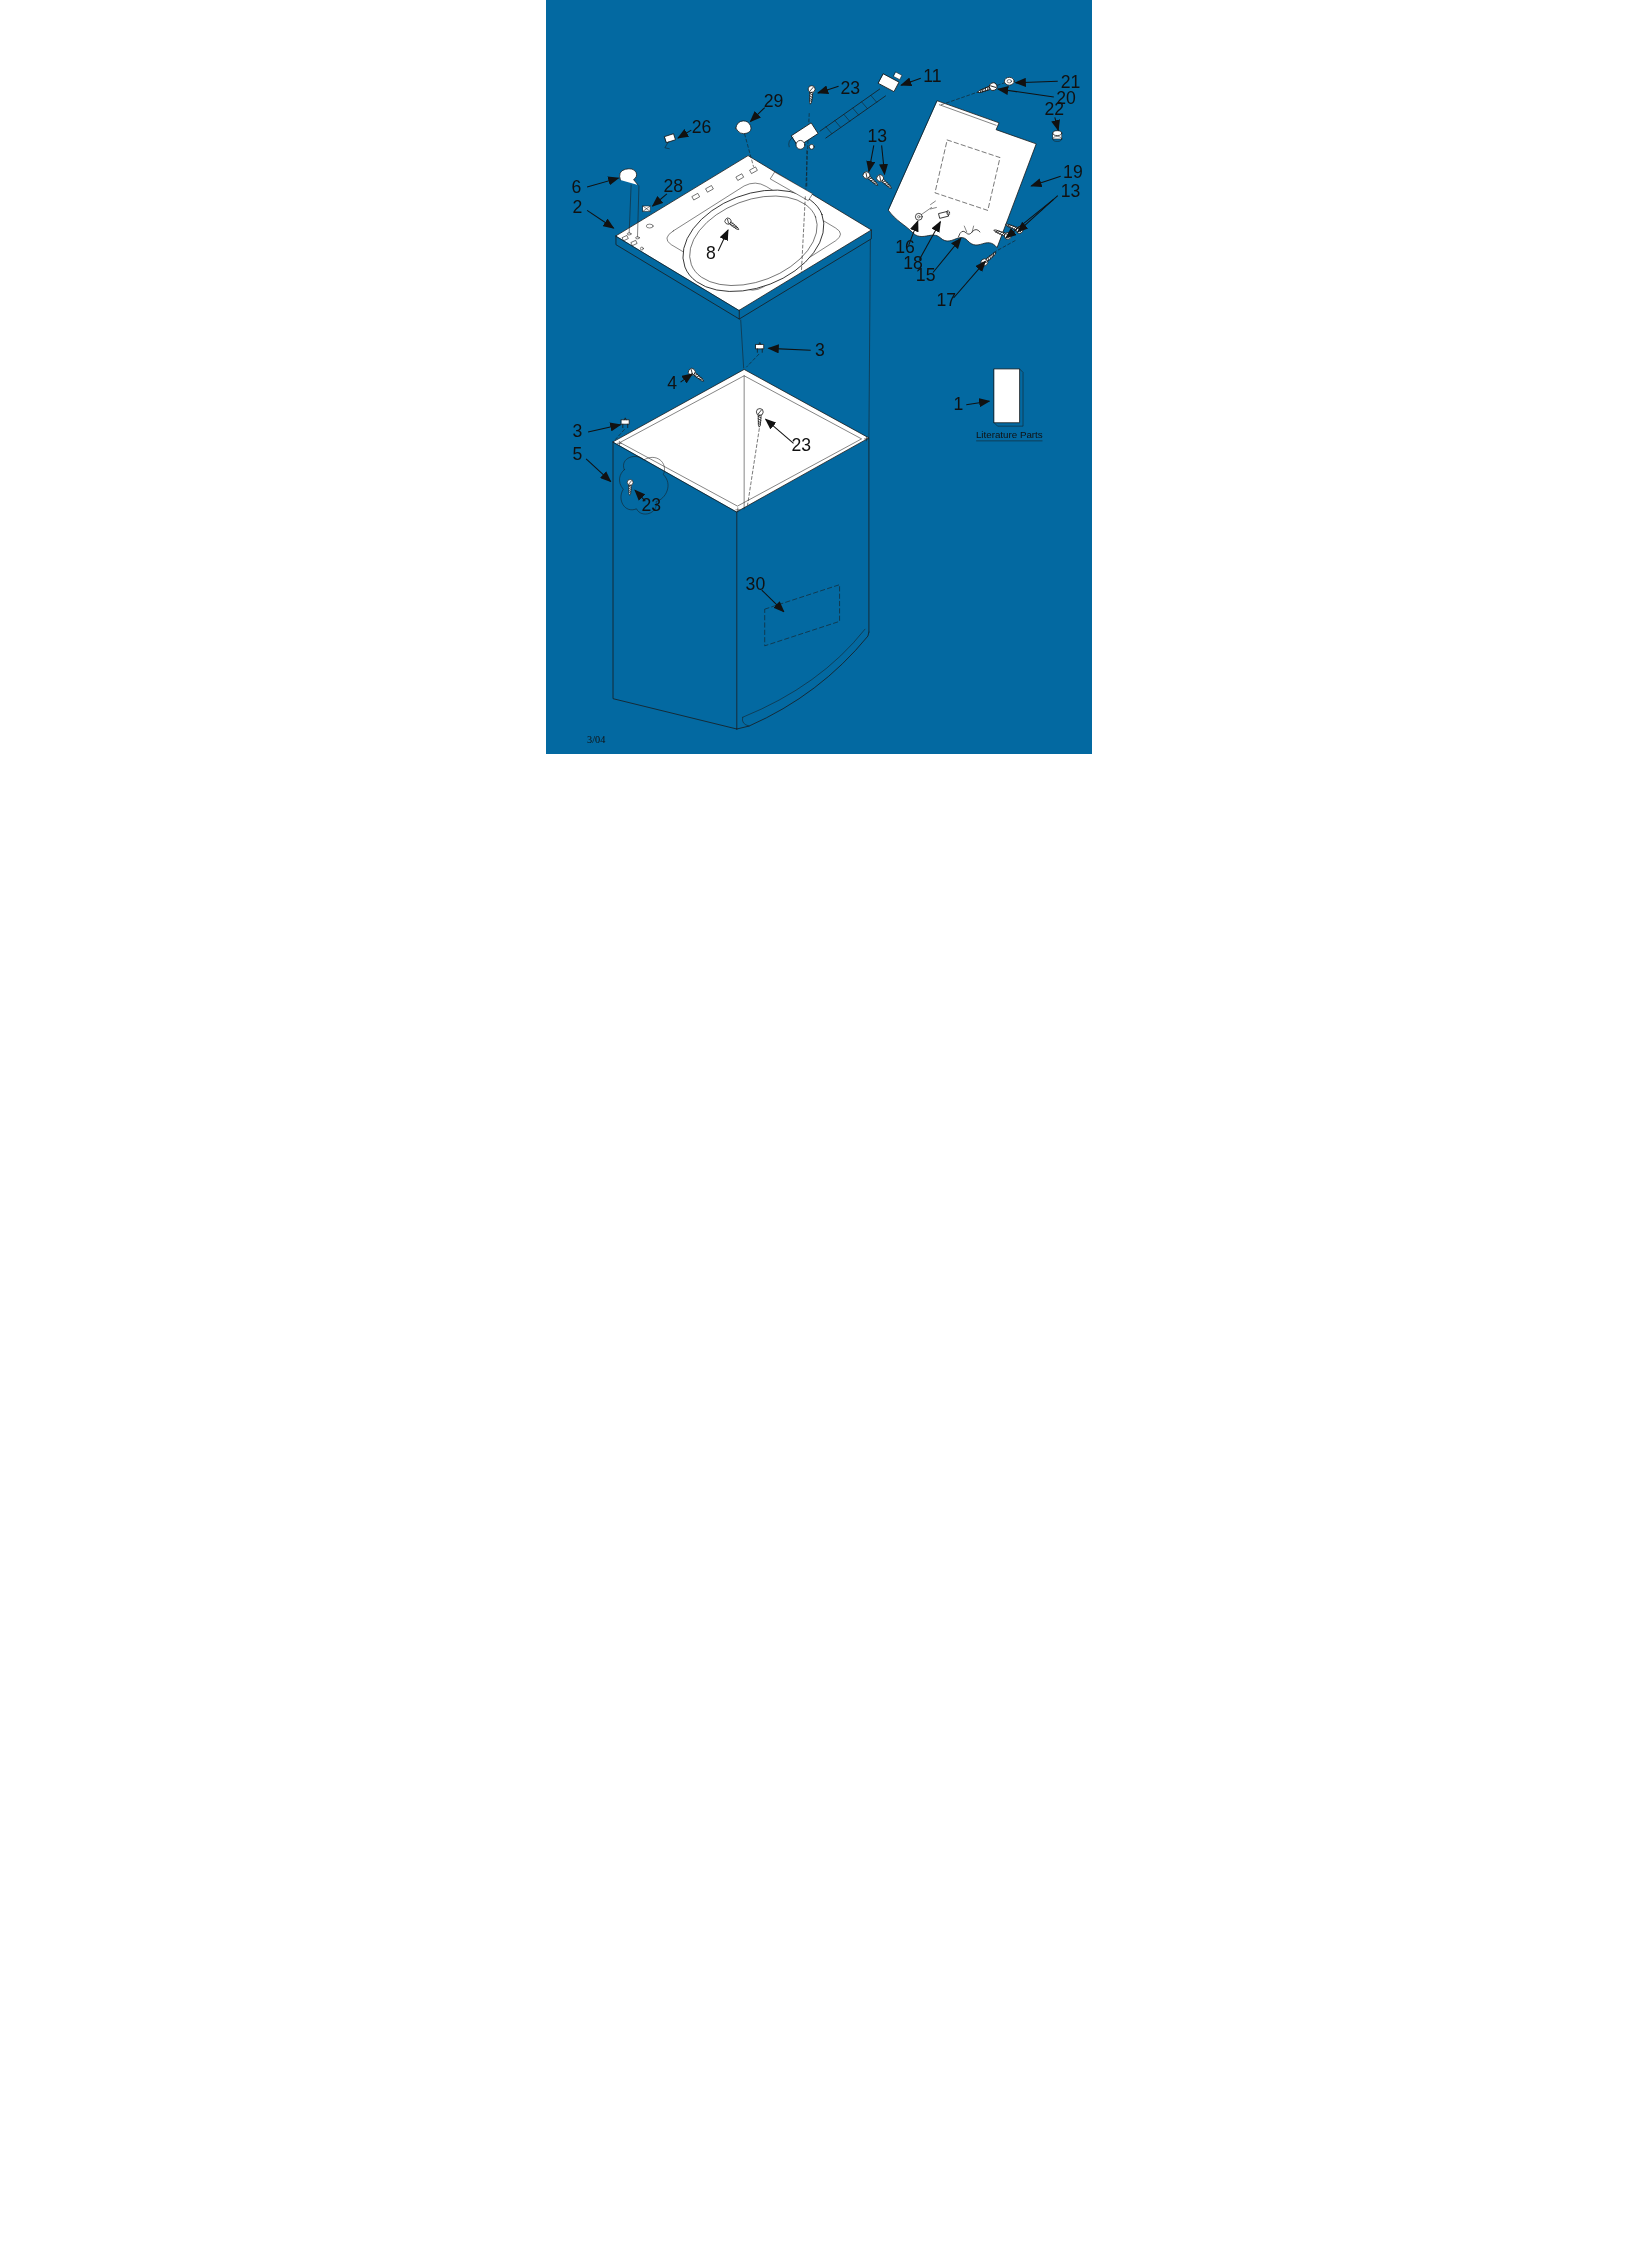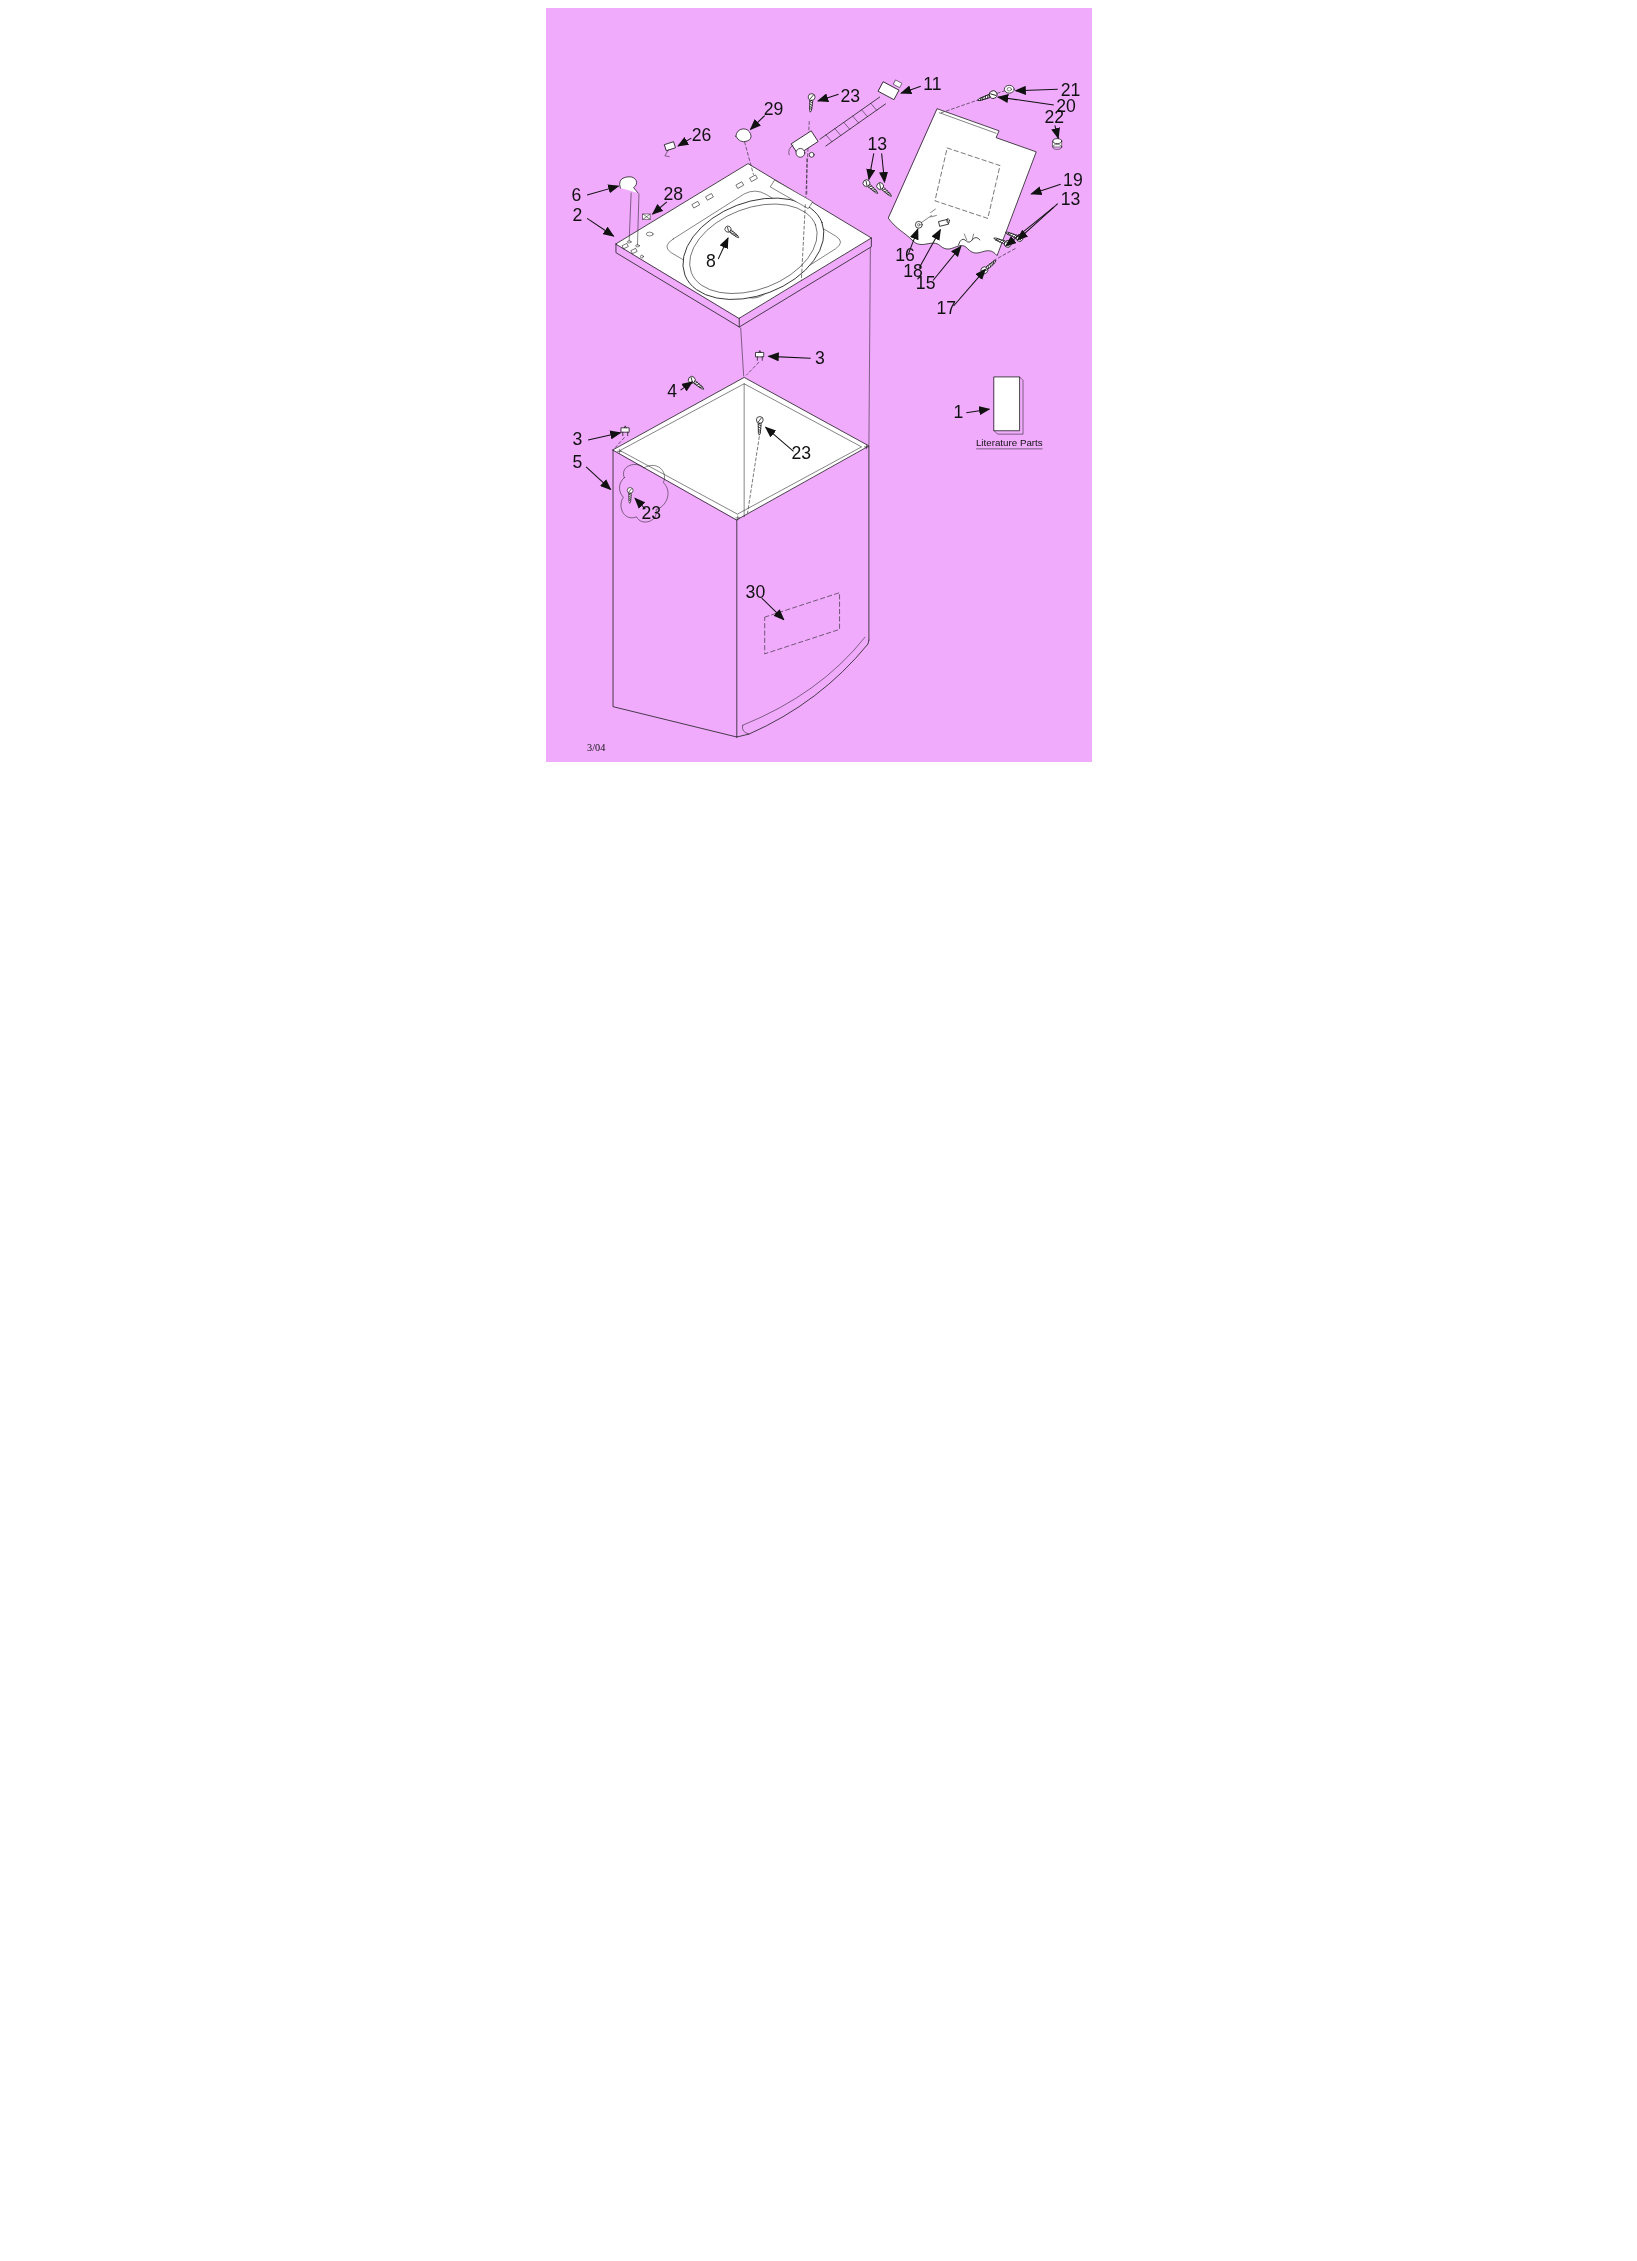--- a/index.html
+++ b/index.html
@@ -1,18 +1,18 @@
 <!DOCTYPE html>
 <html style="font-size:7.8px"><head>
 <meta charset="utf-8">
 <style>
   html, body { margin:0; padding:0; background:#ffffff; }
   .page {
-    width:546px; height:754px; position:relative; background:#f0abfc;
-    margin:8px auto; overflow:hidden;
+    width:546px; height:754px; position:relative; background:#0369a1;
+    margin:0 auto; overflow:hidden;
     font-family:"Liberation Sans", sans-serif;
   }
   svg { display:block; width:100%; height:100%; }
   .art { stroke:#1a1a1a; stroke-width:1.6; fill:none; stroke-linecap:round; stroke-linejoin:round; }
   .thin  { stroke-width:1.1; }
   .dash  { stroke-dasharray:9 6; stroke-width:1.2; }
   .dashf { stroke-dasharray:6 5; stroke-width:1.2; }
   .arrow { stroke:#111; stroke-width:2.1; fill:none; }
   .callout {
     font-family:"Liberation Sans", sans-serif; font-size:36px; fill:#111;

